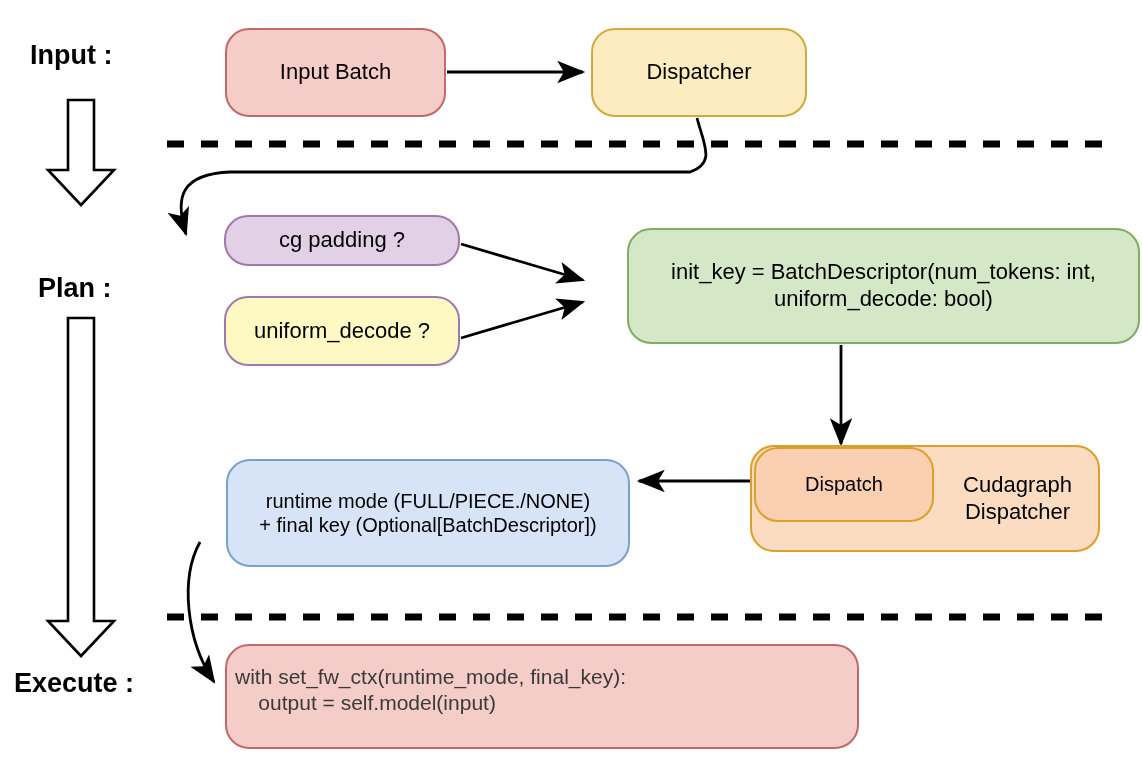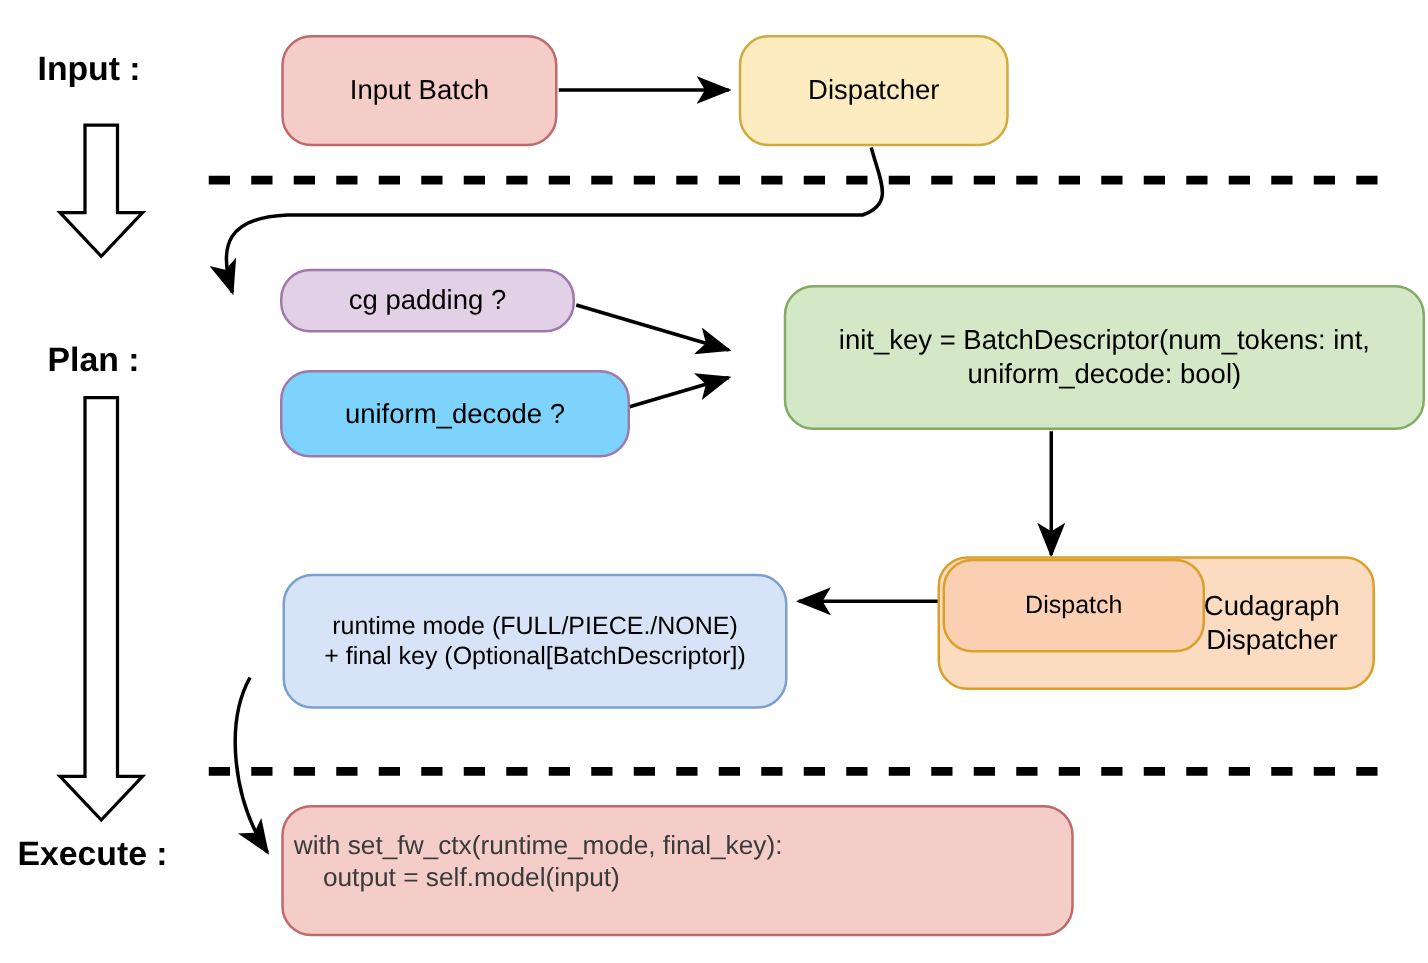--- a/index.html
+++ b/index.html
@@ -98,35 +98,35 @@
   </div>
 
   <div class="node" style="left:591px; top:28px; width:216px; height:89px; background:#fcecbf; border-color:#d0aa3c; font-size:22px;">
     <span>Dispatcher</span>
   </div>
 
   <div class="node" style="left:224px; top:215px; width:236px; height:51px; background:#e2d0e6; border-color:#9f79ad; font-size:22px;">
     <span>cg padding ?</span>
   </div>
 
-  <div class="node" style="left:224px; top:296px; width:280px; height:70px; background:#7dd3fc; border-color:#9f79ad; font-size:22px;">
+  <div class="node" style="left:224px; top:296px; width:236px; height:70px; background:#fef9c3; border-color:#9f79ad; font-size:22px;">
     <span>uniform_decode ?</span>
   </div>
 
   <div class="node" style="left:591px; top:228px; width:513px; height:116px; background:#d4e7c6; border-color:#82ab63; font-size:22px; flex-direction:column; padding:0 26px;margin-left:36px;">
     <span>init_key = BatchDescriptor(num_tokens: int,</span>
     <span>uniform_decode: bool)</span>
   </div>
 
   <div class="node" style="left:750px; top:445px; width:350px; height:107px; background:#fbdcc0; border-color:#dba02a; font-size:22px; flex-direction:column; padding-left:185px; box-sizing:border-box;">
     <span>Cudagraph</span>
     <span>Dispatcher</span>
   </div>
 
-  <div class="node" style="left:754px; top:447px; width:210px; height:75px; background:#fbcfb1; border-color:#dba02a; font-size:20px;">
+  <div class="node" style="left:754px; top:447px; width:180px; height:75px; background:#fbcfb1; border-color:#dba02a; font-size:20px;">
     <span>Dispatch</span>
   </div>
 
   <div class="node" style="left:226px; top:459px; width:404px; height:108px; background:#d7e4f7; border-color:#7aa0d2; font-size:20px; flex-direction:column;">
     <span>runtime mode (FULL/PIECE./NONE)</span>
     <span>+ final key (Optional[BatchDescriptor])</span>
   </div>
 
   <div class="node code" style="left:225px; top:644px; width:634px; height:105px; background:#f5cdc8; border-color:#c0696a; font-size:21px; flex-direction:column; align-items:flex-start; padding:18px 0 0 8px; box-sizing:border-box;">
     <span>with set_fw_ctx(runtime_mode, final_key):</span>

